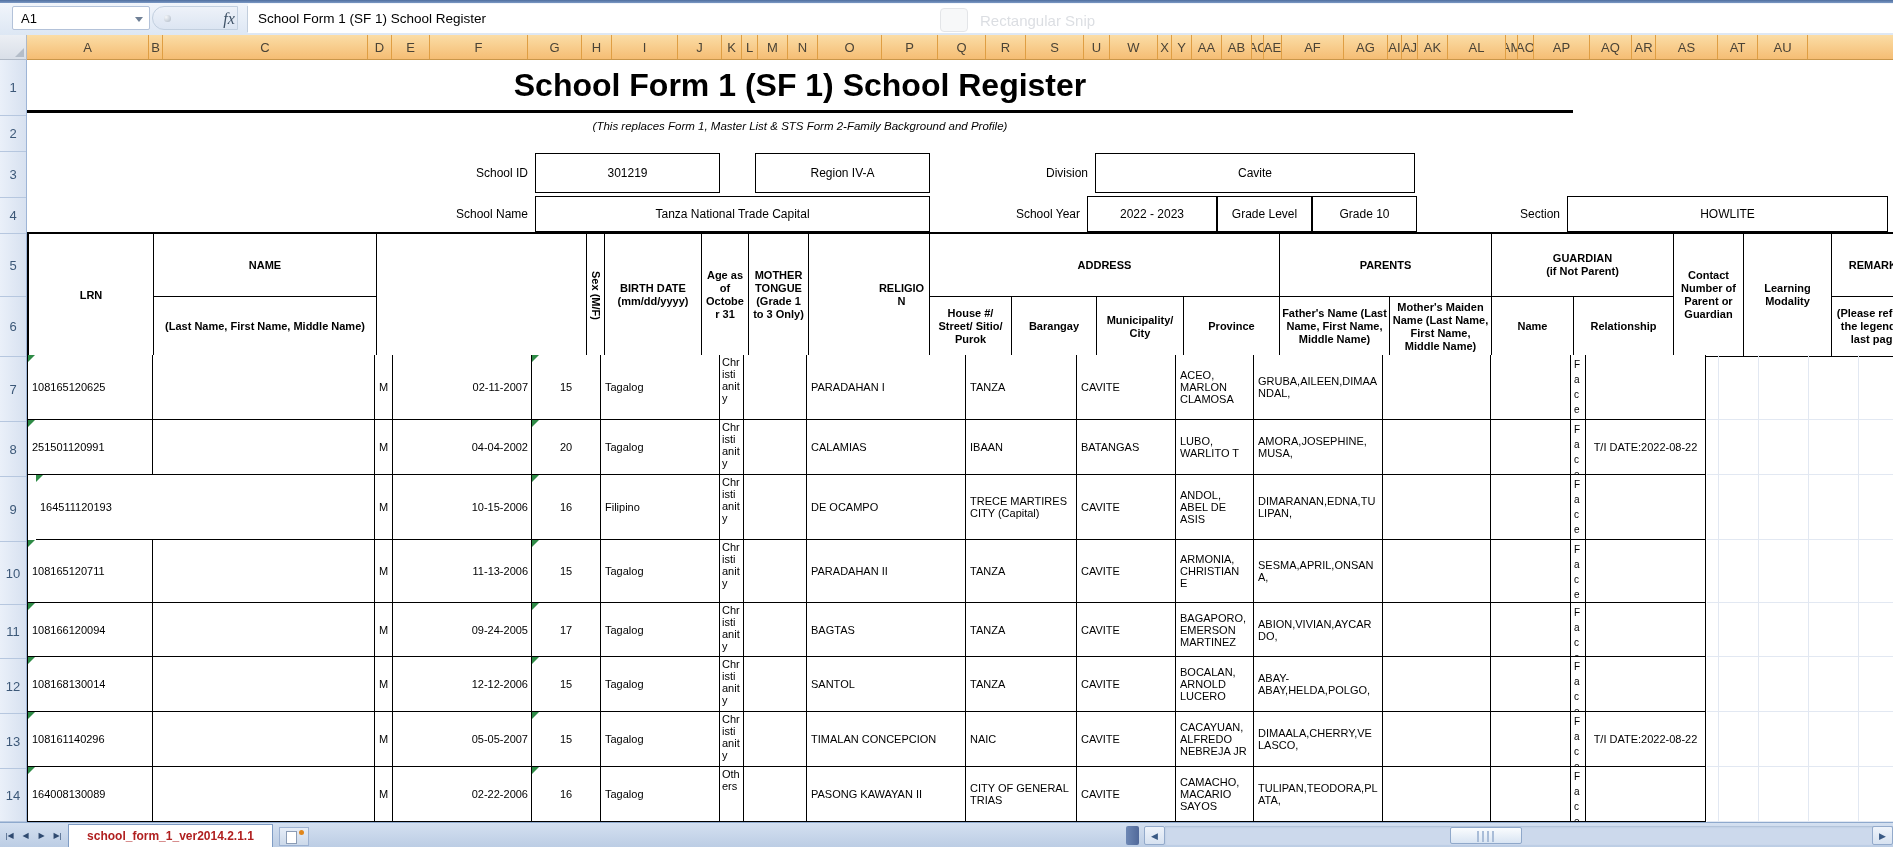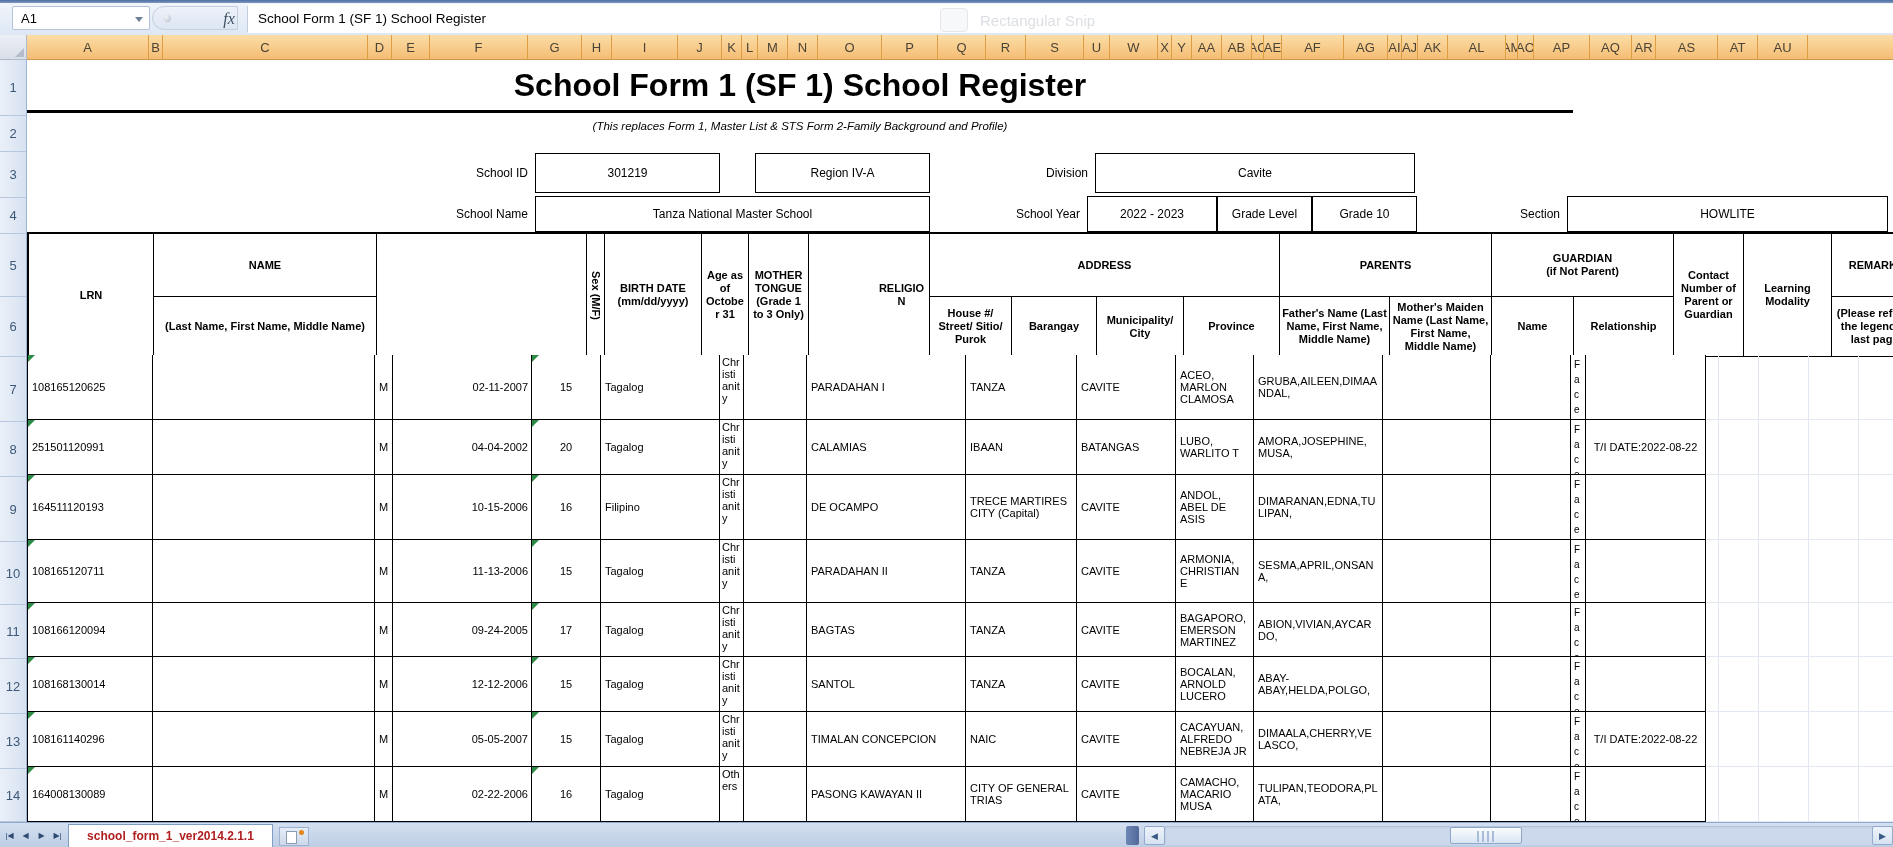--- a/index.html
+++ b/index.html
@@ -179,21 +179,21 @@
     <div class="abs t1">School Form 1 (SF 1) School Register</div>
     <div class="abs t2">(This replaces  Form 1, Master List &amp; STS Form 2-Family Background and Profile)</div>
 
     <div class="abs lbl" style="left:333px;top:93px;width:172px;height:40px;">School ID</div>
     <div class="abs box" style="left:508px;top:93px;width:185px;height:40px;">301219</div>
     <div class="abs box" style="left:728px;top:93px;width:175px;height:40px;">Region IV-A</div>
     <div class="abs lbl" style="left:920px;top:93px;width:145px;height:40px;">Division</div>
     <div class="abs box" style="left:1068px;top:93px;width:320px;height:40px;">Cavite</div>
 
     <div class="abs lbl" style="left:333px;top:136px;width:172px;height:36px;">School Name</div>
-    <div class="abs box" style="left:508px;top:136px;width:395px;height:36px;">Tanza National Master School</div>
+    <div class="abs box" style="left:508px;top:136px;width:395px;height:36px;">Tanza National Trade Capital</div>
     <div class="abs lbl" style="left:917px;top:136px;width:140px;height:36px;">School Year</div>
     <div class="abs box" style="left:1060px;top:136px;width:130px;height:36px;">2022 - 2023</div>
     <div class="abs box" style="left:1190px;top:136px;width:95px;height:36px;">Grade Level</div>
     <div class="abs box" style="left:1285px;top:136px;width:105px;height:36px;">Grade 10</div>
     <div class="abs lbl" style="left:1397px;top:136px;width:140px;height:36px;">Section</div>
     <div class="abs box" style="left:1540px;top:136px;width:321px;height:36px;">HOWLITE</div>
 
     <div class="abs thead">
       <div class="hc" style="left:0;top:0;width:125px;height:123px;">LRN</div>
       <div class="hc" style="left:125px;top:0;width:223px;height:63px;">NAME</div>
@@ -257,21 +257,21 @@
           <div class="dc cl k-municipality" style="left: 938px; width: 111px; height: 55px;">IBAAN</div>
           <div class="dc cl k-province" style="left: 1049px; width: 99px; height: 55px;">BATANGAS</div>
           <div class="dc cl k-father" style="left: 1148px; width: 78px; height: 55px;">LUBO, WARLITO T</div>
           <div class="dc cl wy k-mother" style="left: 1226px; width: 129px; height: 55px;">AMORA,JOSEPHINE, MUSA,</div>
           <div class="dc cl k-guardian_name" style="left: 1355px; width: 108px; height: 55px;"></div>
           <div class="dc cl k-relationship" style="left: 1463px; width: 80px; height: 55px;"></div>
           <div class="dc cl k-modality" style="left: 1543px; width: 15px; height: 55px;">Face to Face</div>
           <div class="dc cc k-remarks" style="left: 1558px; width: 120px; height: 55px;">T/I DATE:2022-08-22</div>
         </div>
         <div class="drow abs" style="top: 415px; height: 65px;">
-          <div class="dc cl k-lrn" style="left: 0px; width: 125px; height: 65px;">164511120193<i class="gtri"></i></div>
+          <div class="dc cl k-lrn" style="left: 8px; width: 125px; height: 65px;">164511120193<i class="gtri"></i></div>
           <div class="dc cl k-name" style="left: 125px; width: 222px; height: 65px;"></div>
           <div class="dc cc k-sex" style="left: 347px; width: 18px; height: 65px;">M</div>
           <div class="dc cr k-birth_date" style="left: 365px; width: 139px; height: 65px;">10-15-2006</div>
           <div class="dc cc k-age" style="left: 504px; width: 69px; height: 65px;">16<i class="gtri"></i></div>
           <div class="dc cl k-mother_tongue" style="left: 573px; width: 119px; height: 65px;">Filipino</div>
           <div class="dc cl k-religion" style="left: 692px; width: 24px; height: 65px;">Christianity</div>
           <div class="dc cl k-house" style="left: 716px; width: 63px; height: 65px;"></div>
           <div class="dc cl k-barangay" style="left: 779px; width: 159px; height: 65px; text-align: center;">DE OCAMPO</div>
           <div class="dc cl k-municipality" style="left: 938px; width: 111px; height: 65px;">TRECE MARTIRES CITY (Capital)</div>
           <div class="dc cl k-province" style="left: 1049px; width: 99px; height: 65px;">CAVITE</div>
@@ -363,21 +363,21 @@
           <div class="dc cl k-name" style="left: 125px; width: 222px; height: 55px;"></div>
           <div class="dc cc k-sex" style="left: 347px; width: 18px; height: 55px;">M</div>
           <div class="dc cr k-birth_date" style="left: 365px; width: 139px; height: 55px;">02-22-2006</div>
           <div class="dc cc k-age" style="left: 504px; width: 69px; height: 55px;">16<i class="gtri"></i></div>
           <div class="dc cl k-mother_tongue" style="left: 573px; width: 119px; height: 55px;">Tagalog</div>
           <div class="dc cl k-religion" style="left: 692px; width: 24px; height: 55px;">Others</div>
           <div class="dc cl k-house" style="left: 716px; width: 63px; height: 55px;"></div>
           <div class="dc cl k-barangay" style="left: 779px; width: 159px; height: 55px;">PASONG KAWAYAN II</div>
           <div class="dc cl k-municipality" style="left: 938px; width: 111px; height: 55px;">CITY OF GENERAL TRIAS</div>
           <div class="dc cl k-province" style="left: 1049px; width: 99px; height: 55px;">CAVITE</div>
-          <div class="dc cl k-father" style="left: 1148px; width: 78px; height: 55px;">CAMACHO, MACARIO MUSA</div>
+          <div class="dc cl k-father" style="left: 1148px; width: 78px; height: 55px;">CAMACHO, MACARIO SAYOS</div>
           <div class="dc cl wy k-mother" style="left: 1226px; width: 129px; height: 55px;">TULIPAN,TEODORA,PLATA,</div>
           <div class="dc cl k-guardian_name" style="left: 1355px; width: 108px; height: 55px;"></div>
           <div class="dc cl k-relationship" style="left: 1463px; width: 80px; height: 55px;"></div>
           <div class="dc cl k-modality" style="left: 1543px; width: 15px; height: 55px;">Face to Face</div>
           <div class="dc cc k-remarks" style="left: 1558px; width: 120px; height: 55px;"></div>
         </div>
       </div>
     <div id="gridC">
         <div class="gvl" style="left: 1691px;"></div>
         <div class="gvl" style="left: 1731px;"></div>

